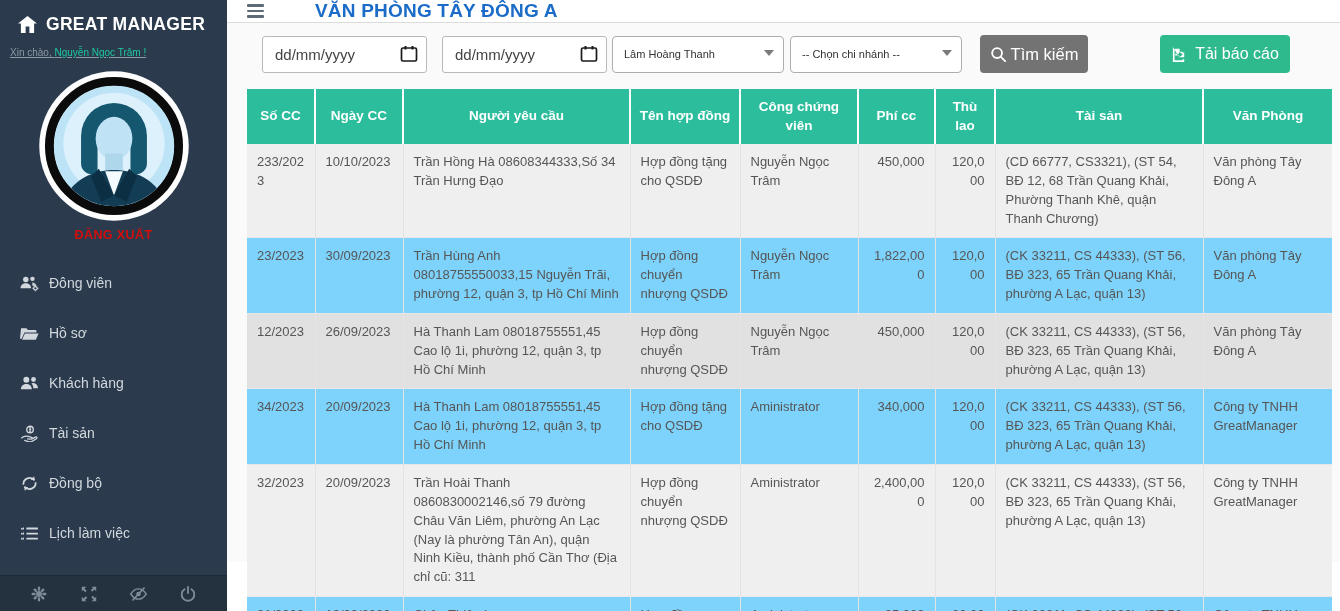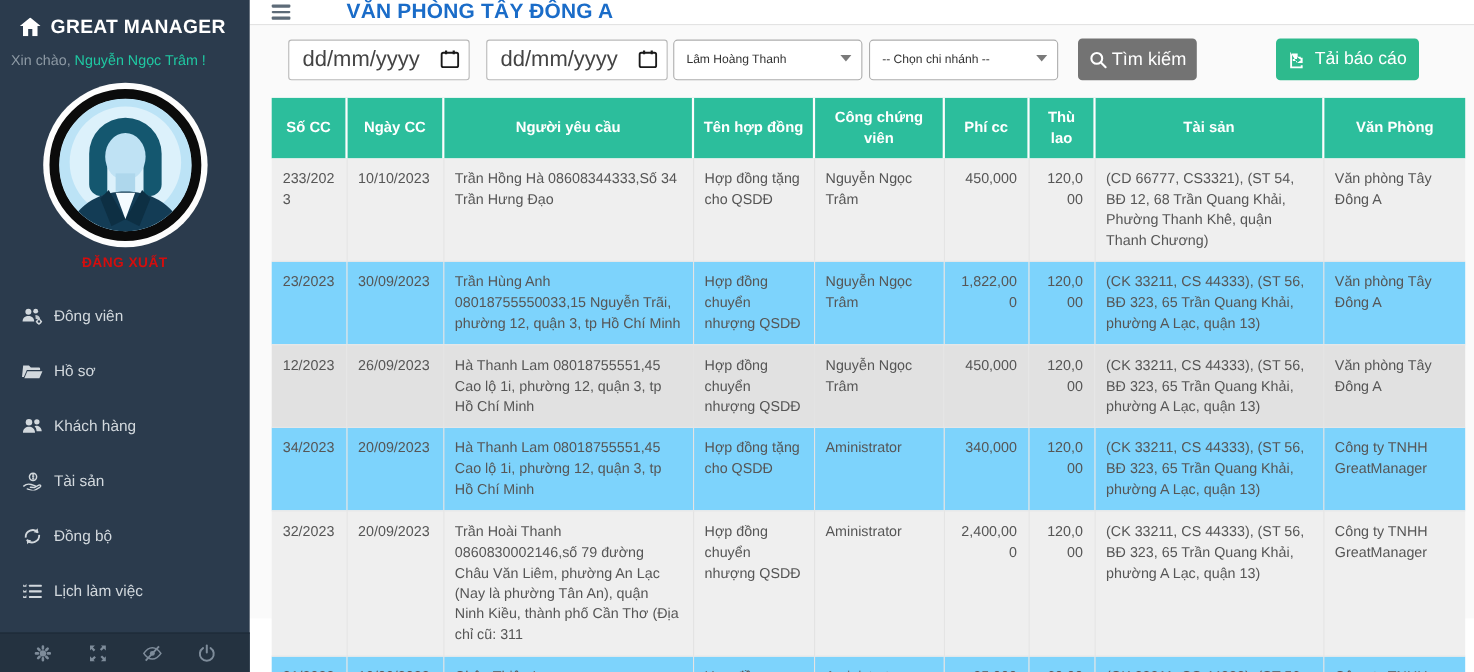--- a/index.html
+++ b/index.html
@@ -3,42 +3,42 @@
 <meta charset="utf-8">
 <style>
   * { margin:0; padding:0; box-sizing:border-box; }
   html,body { width:1340px; height:611px; overflow:hidden; font-family:"Liberation Sans","DejaVu Sans",sans-serif; }
   .app { display:flex; width:1340px; height:562px; background:#fafafa; }
 
   
   .sidebar { position:relative; width:227px; min-width:227px; height:611px; background:#2b3b4d; color:#cfd6dc; }
   .brand { display:flex; align-items:center; gap:9px; padding:14px 0 0 18px; color:#ffffff; font-size:17.5px; font-weight:bold; letter-spacing:.3px; }
   .brand svg { flex:0 0 auto; }
-  .greeting { padding:12px 0 0 10px; font-size:13px; color:#8d99a4; white-space:nowrap; }
+  .greeting { padding:12px 0 0 10px; font-size:10px; color:#8d99a4; white-space:nowrap;text-decoration:underline; }
   .greeting .uname { color:#1fc8a2; }
   .avatar-wrap { display:flex; justify-content:center; margin-top:12px; }
   .avatar { width:152px; height:152px; }
   .logout { text-align:center; margin-top:6px; color:#d40d0d; font-weight:bold; font-size:12.5px; letter-spacing:.4px; }
   .menu { margin-top:16px; }
   .menu-item { display:flex; align-items:center; gap:10px; height:50px; padding-left:20px; font-size:14px; color:#d2d8dd; cursor:pointer; }
   .menu-item svg { width:19px; height:17px; flex:0 0 auto; }
   .sidebar-footer { position:absolute; bottom:0; left:0; width:100%; height:36px; background:#243240; border-top:1px solid #1d2a37; display:flex; align-items:center; justify-content:space-around; padding:0 14px; }
   .sidebar-footer .ficon { width:20px; height:20px; color:#7e8c9a; display:flex; align-items:center; justify-content:center; cursor:pointer; }
 
   
   .main { flex:1; display:flex; flex-direction:column; background:#fafafa; }
   .navbar { height:34px; background:#ffffff; border-bottom:1px solid #dcdcdc; display:flex; align-items:center; }
   .hamburger { margin-left:20px; width:20px; display:flex; flex-direction:column; gap:3px; cursor:pointer; }
   .hamburger span { display:block; width:17px; height:2.4px; background:#5d6b78; border-radius:1px; }
   .page-title { margin-left:48px; color:#1a6cc8; font-size:19px; font-weight:bold; letter-spacing:.2px; }
 
   .filters { display:flex; align-items:center; padding:12px 0 14px 0; background:#fafafa; }
   .datebox { position:relative; margin-left:35px; width:165px; height:37px; }
   .datebox + .datebox { margin-left:15px; }
-  .datebox input { width:100%; height:100%; border:1px solid #b9b9b9; border-radius:3px; padding:0 34px 0 12px; font-size:20px; color:#333; font-family:inherit; background:#fff; }
+  .datebox input { width:100%; height:100%; border:1px solid #b9b9b9; border-radius:3px; padding:0 34px 0 12px; font-size:15px; color:#333; font-family:inherit; background:#fff; }
   .datebox input::placeholder { color:#444; opacity:1; }
   .datebox .calicon { position:absolute; right:9px; top:9px; pointer-events:auto; cursor:pointer; }
   .selectbox { position:relative; margin-left:5px; width:172px; height:37px; border:1px solid #adadad; border-radius:4px; background:#fff; display:flex; align-items:center; padding:0 24px 0 11px; font-size:11px; color:#333; cursor:pointer; }
   .selectbox.second { margin-left:6px; }
   .selectbox .caret { position:absolute; right:9px; top:13px; width:0; height:0; border-left:5px solid transparent; border-right:5px solid transparent; border-top:6px solid #7a7a7a; }
   .btn { display:flex; align-items:center; justify-content:center; gap:4px; height:38px; border:none; border-radius:4px; color:#fff; font-size:16.5px; font-family:inherit; cursor:pointer; }
   .btn-search { margin-left:18px; width:108px; background:#737373; }
   .btn-report { margin-left:72px; width:130px; background:#2eba8d; font-size:16px; gap:7px; }
 
   

